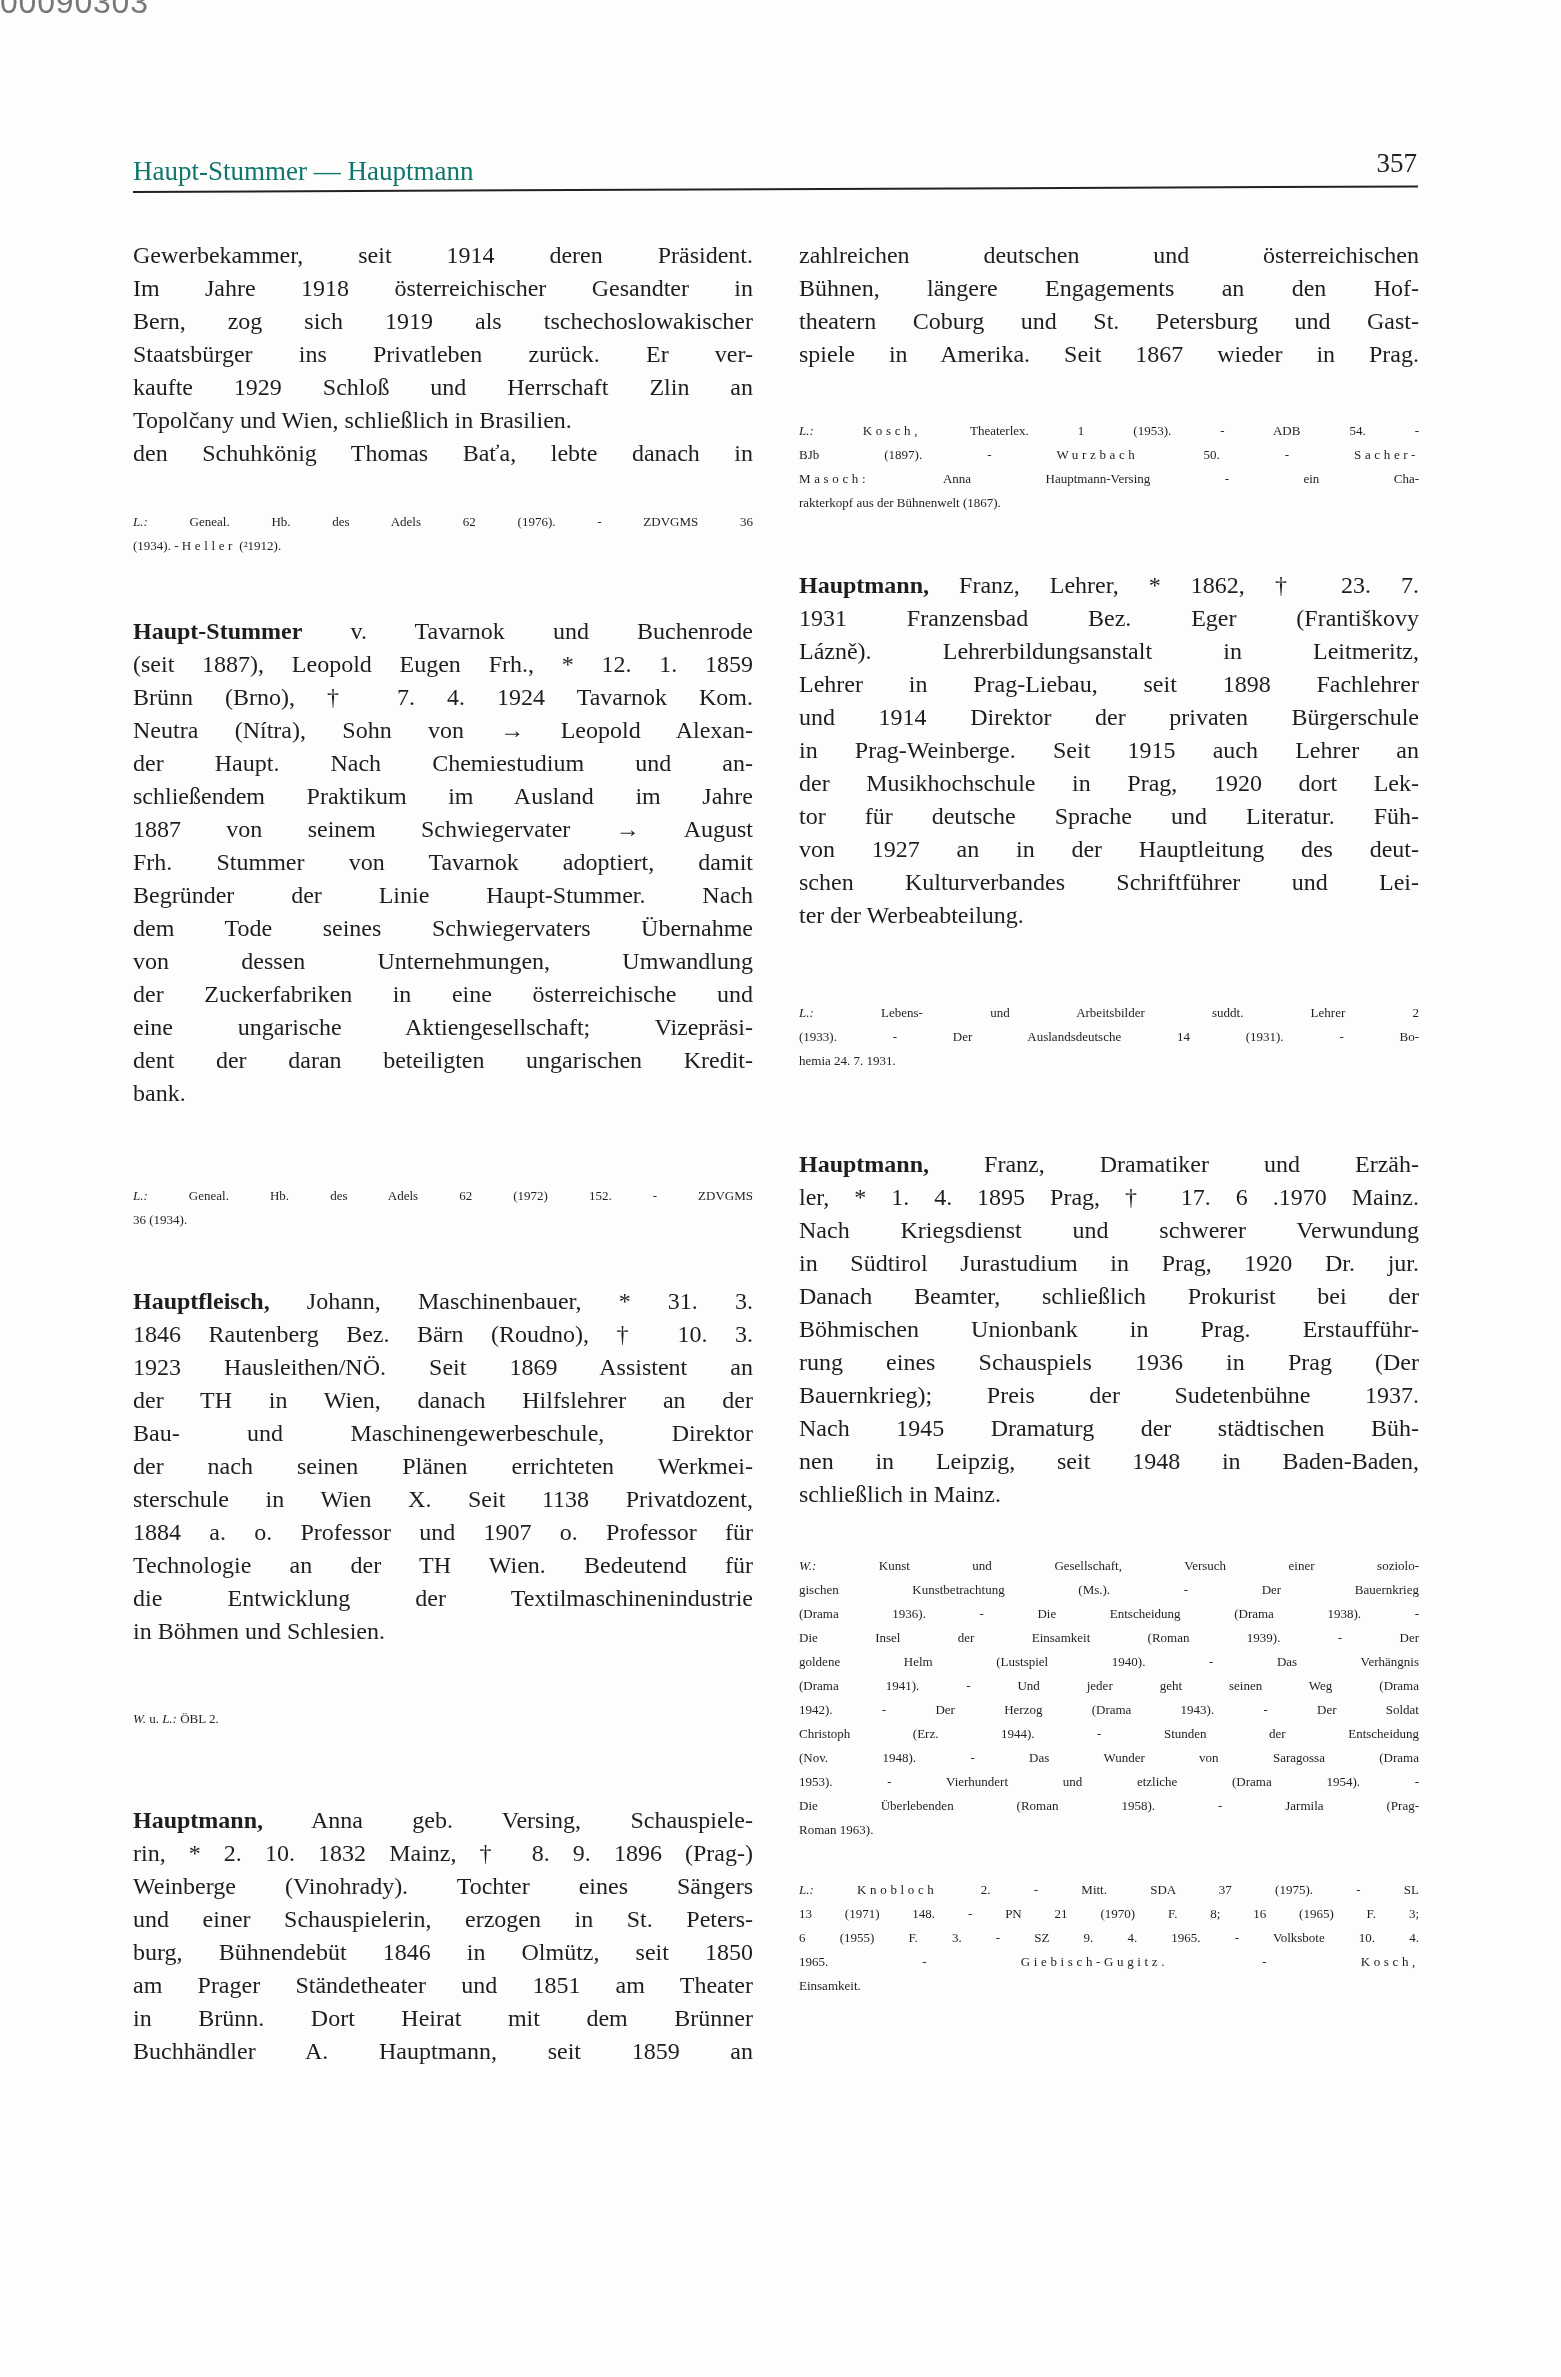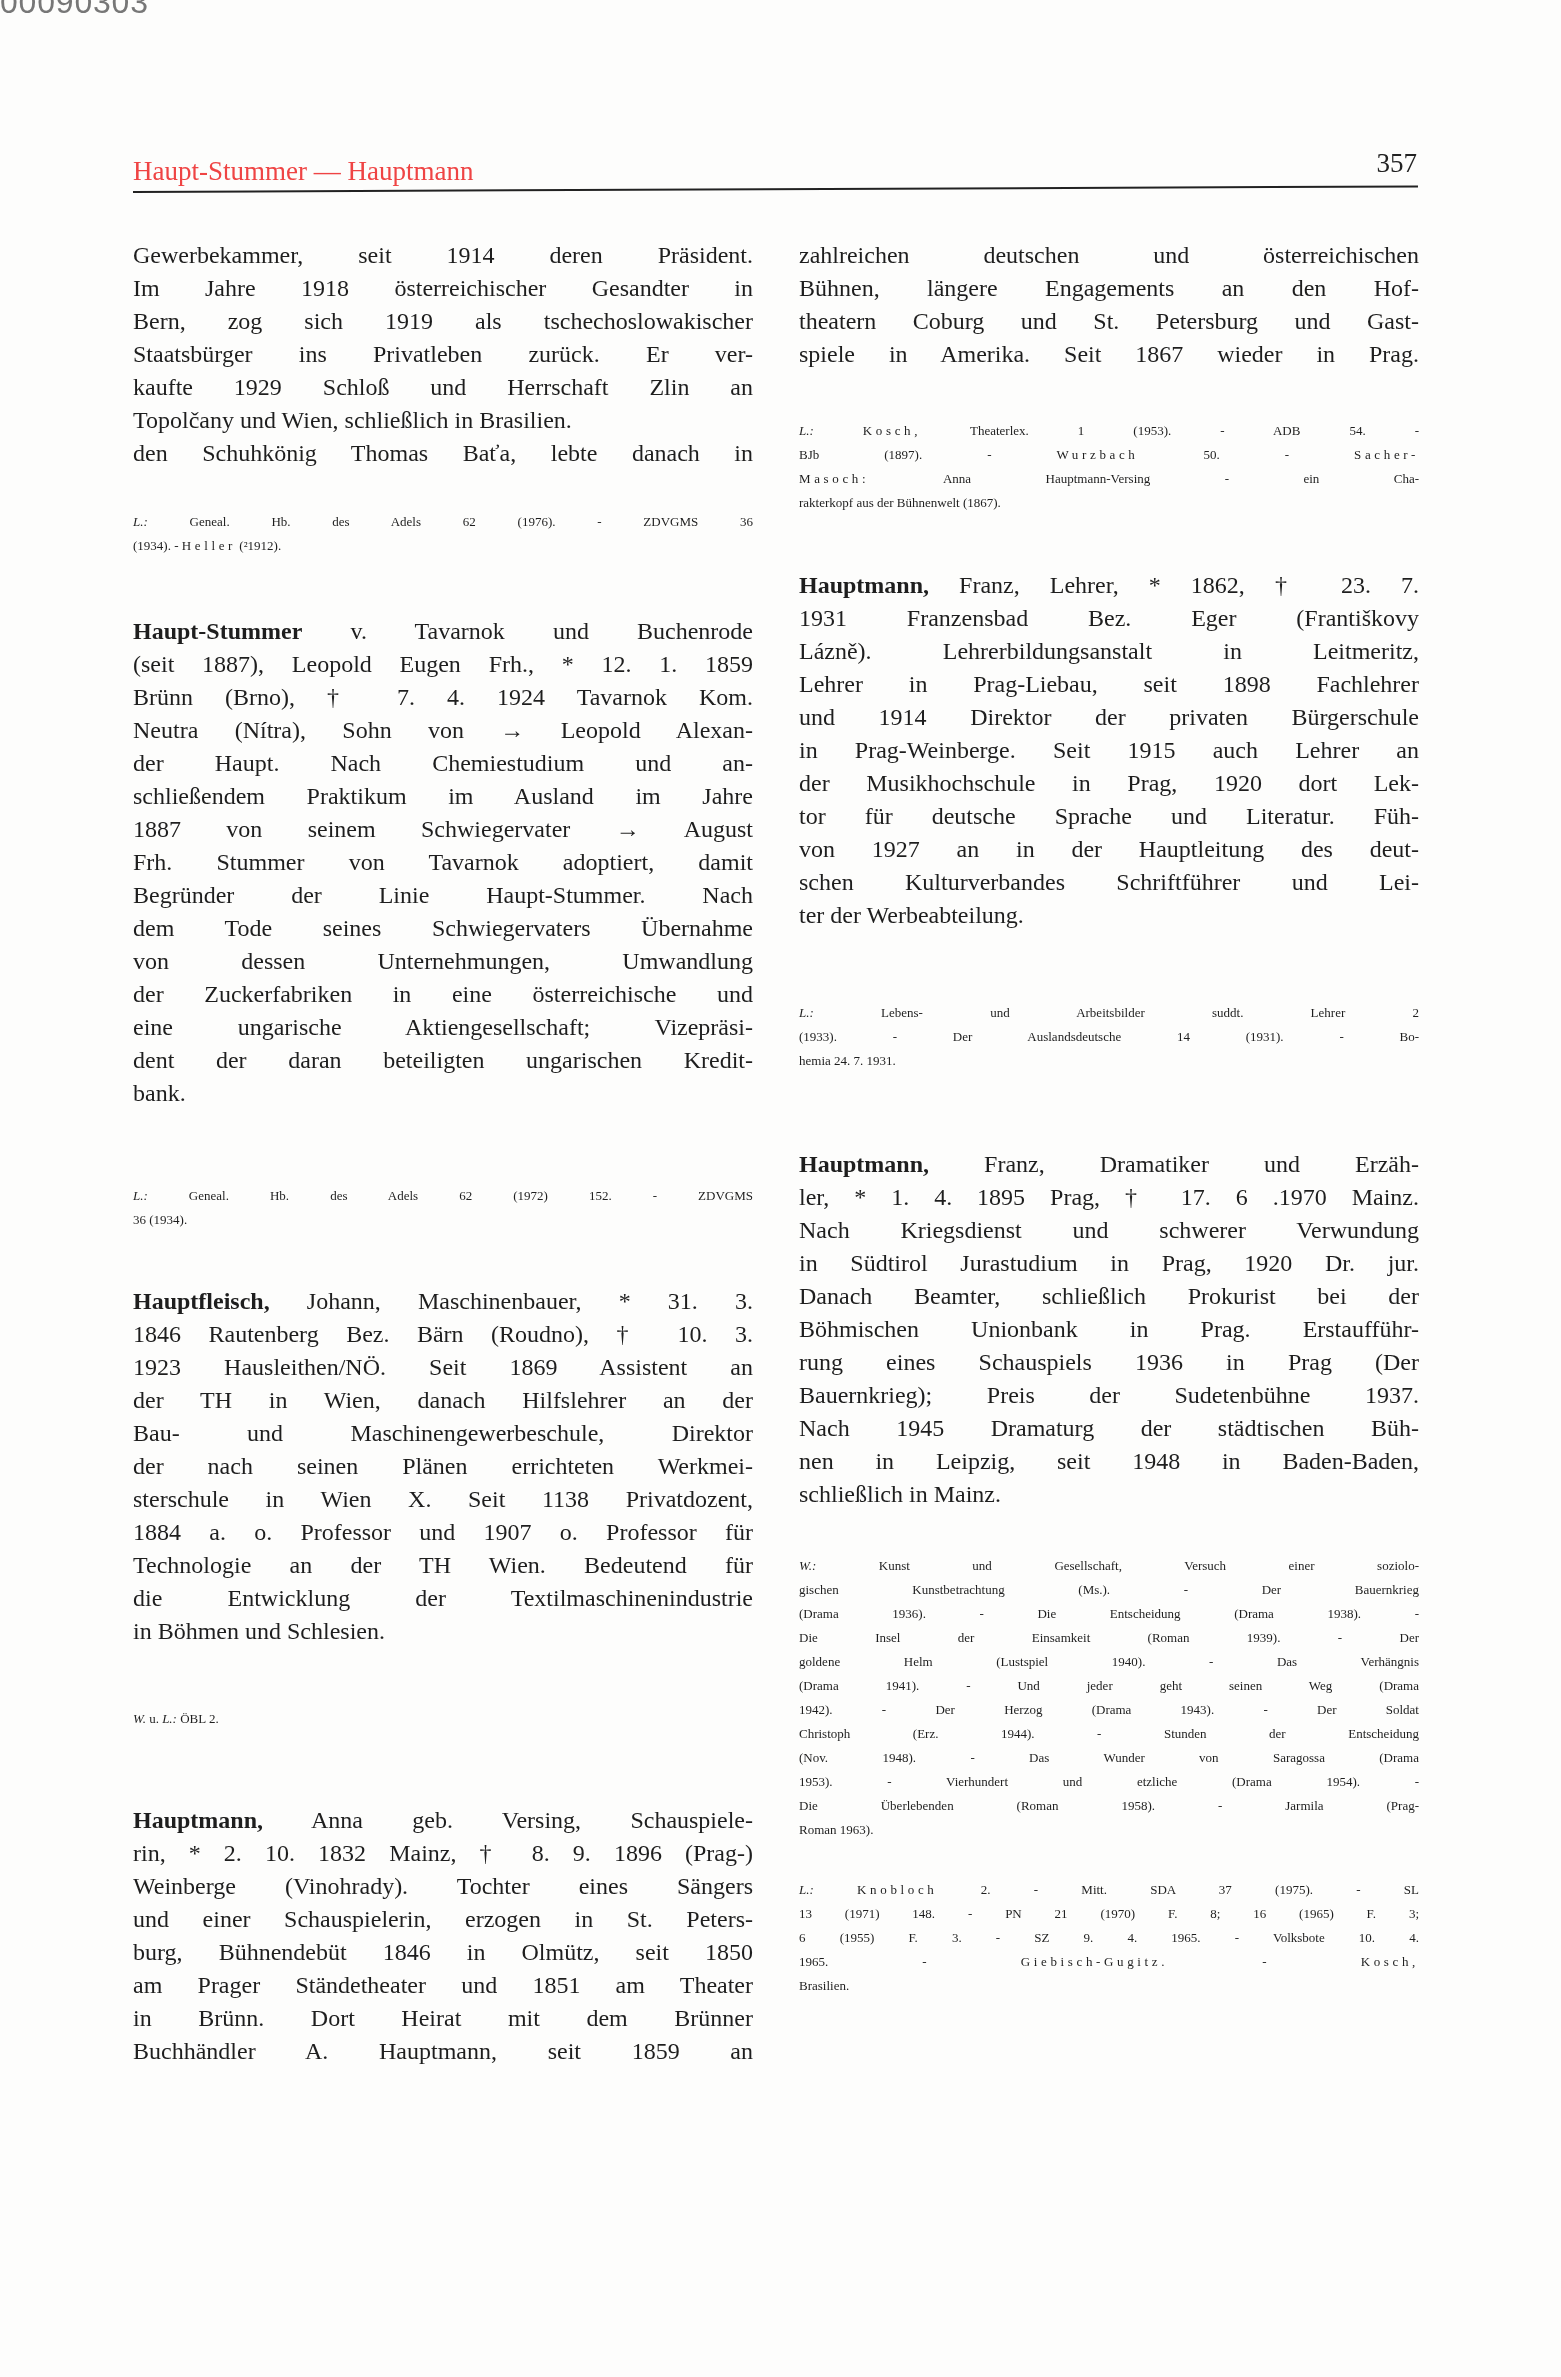--- a/index.html
+++ b/index.html
@@ -8,21 +8,21 @@
     background: #fdfdfc; color: #1e1e1e;
     font-family: "Liberation Serif", "DejaVu Serif", serif;
   }
   .stamp {
     position: absolute; left: 0; top: -16px;
     font-family: "Liberation Sans", "DejaVu Sans", sans-serif;
     font-size: 32px; color: #777; letter-spacing: 0.8px;
   }
   .running-head {
     position: absolute; left: 133px; top: 156px;
-    font-size: 27px; color: #ef4444;
+    font-size: 27px; color: #0f766e;
   }
   .page-number {
     position: absolute; left: 1371px; top: 148px; width: 46px; text-align: right;
     font-size: 27px; color: #222;
   }
   .head-rule {
     position: absolute; left: 133px; top: 191px; width: 1285px; height: 2.4px;
     background: #222; transform: rotate(-0.25deg); transform-origin: left center;
   }
   .block { position: absolute; }
@@ -179,15 +179,15 @@
   <span class="line">1953). - Vierhundert und etzliche (Drama 1954). -</span>
   <span class="line">Die Überlebenden (Roman 1958). - Jarmila (Prag-</span>
   <span class="line last">Roman 1963).</span>
 </div>
 
 <div class="block col-right ref-text" style="top:1878px">
   <span class="line"><span class="it">L.:</span> <span class="sp">Knobloch</span><span> 2. - Mitt. SDA 37 (1975). - SL</span></span>
   <span class="line">13 (1971) 148. - PN 21 (1970) F. 8; 16 (1965) F. 3;</span>
   <span class="line">6 (1955) F. 3. - SZ 9. 4. 1965. - Volksbote 10. 4.</span>
   <span class="line"><span>1965. - </span><span class="sp">Giebisch-Gugitz.</span><span> - </span><span class="sp">Kosch,</span></span>
-  <span class="line last">Brasilien.</span>
+  <span class="line last">Einsamkeit.</span>
 </div>
 
 
 </body></html>

